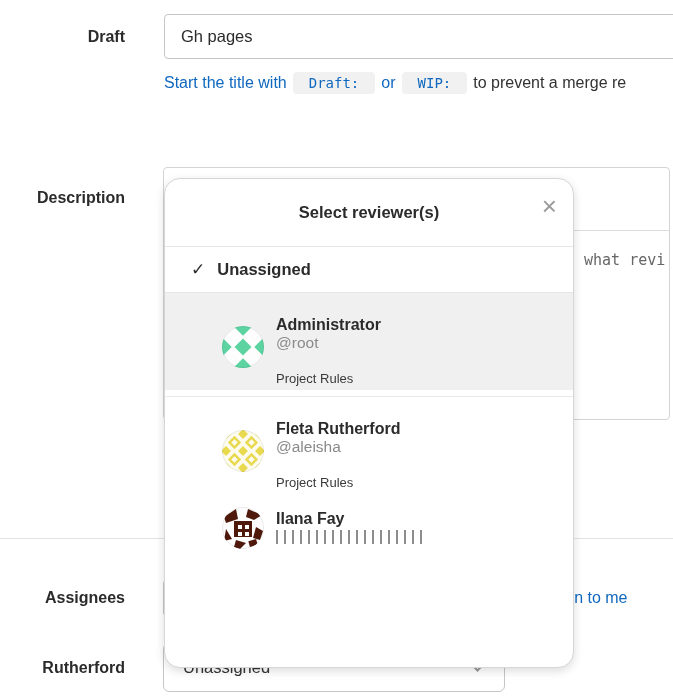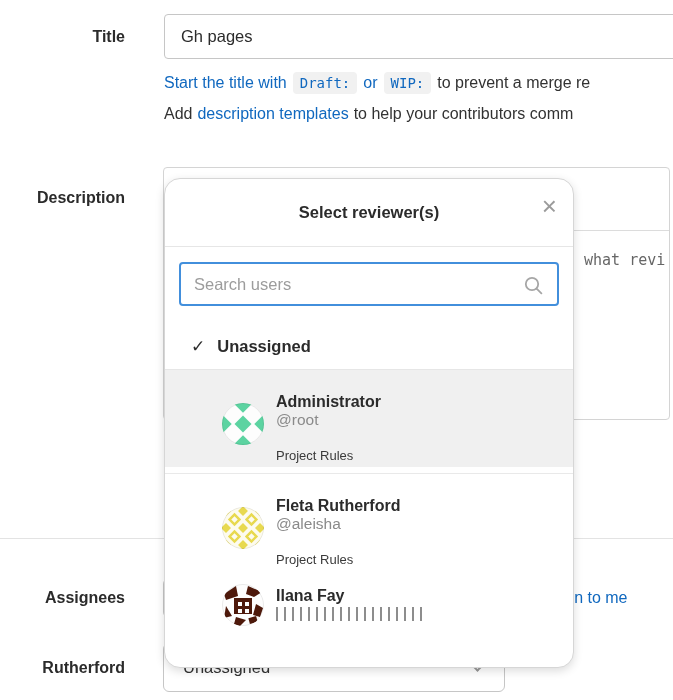--- a/index.html
+++ b/index.html
@@ -20,21 +20,21 @@
   
   .field-label{position:absolute;left:0;width:125px;text-align:right;font-size:16px;font-weight:700;color:#2b2b2b;white-space:nowrap;}
 
   
   .title-input{position:absolute;left:164px;top:14px;width:560px;height:45px;border:1px solid var(--border);border-radius:4px;background:#fff;font-family:"Liberation Sans","DejaVu Sans",sans-serif;font-size:16.5px;color:#2b2b2b;padding:0 16px;outline:none;}
 
   
   .help-line{position:absolute;left:164px;white-space:nowrap;font-size:16px;display:flex;align-items:center;}
   .help-line .lnk{color:var(--link);}
   .help-line .dark{color:#323232;}
-  .code-chip{font-family:"DejaVu Sans Mono","Liberation Mono",monospace;font-size:14px;color:var(--link);background:#f1f1f1;border-radius:4px;padding:3px 7px;margin:0 6px;}
+  .code-chip{font-family:"DejaVu Sans Mono","Liberation Mono",monospace;font-size:14px;color:var(--link);background:#f1f1f1;border-radius:4px;padding:3px 16px;margin:0 6px;}
   .sp{width:5px;display:inline-block;}
 
   
   .desc-editor{position:absolute;left:163px;top:167px;width:507px;height:253px;border:1px solid #d4d4d4;border-radius:4px;background:#fff;}
   .desc-toolbar{height:63px;border-bottom:1px solid #dcdcdc;}
   .desc-snippet{position:absolute;left:420px;top:83px;font-family:"DejaVu Sans Mono","Liberation Mono",monospace;font-size:15px;color:#666;white-space:nowrap;text-align:center;}
 
   
   .hr{position:absolute;left:0;top:538px;width:673px;height:1px;background:#e3e3e3;}
 
@@ -68,38 +68,31 @@
   .u-org{font-size:13px;color:#3a3a3a;line-height:17px;margin-top:18px;}
   .dd-row.third{height:97px;}
   .dd-row.third .avatar{top:20px;}
   .letter-tops{width:150px;height:14px;margin-top:3px;background:repeating-linear-gradient(90deg,#8d8d8d 0 2px,transparent 2px 8px);}
 </style>
 </head>
 <body>
 
 <div class="canvas">
 
-  <div class="field-label" style="top:28px;">Title</div>
+  <div class="field-label" style="top:28px;">Draft</div>
   <input class="title-input" type="text" value="Gh pages" style="">
 
   <div class="help-line" style="top:72px;">
     <span class="lnk">Start the title with</span>
     <span class="code-chip">Draft:</span>
     <span class="lnk">or</span>
     <span class="code-chip">WIP:</span>
     <span class="dark">to prevent a merge re</span>
   </div>
 
-  <div class="help-line" style="top:105px;">
-    <span class="dark">Add</span>
-    <span class="sp"></span>
-    <span class="lnk">description templates</span>
-    <span class="sp"></span>
-    <span class="dark">to help your contributors comm</span>
-  </div>
 
   <div class="field-label" style="top:189px;">Description</div>
   <div class="desc-editor">
     <div class="desc-toolbar"></div>
     <div class="desc-snippet">what revi</div>
   </div>
 
   <div class="hr"></div>
 
   <div class="field-label" style="top:589px;">Assignees</div>
@@ -112,31 +105,20 @@
     <span class="chev"></span>
   </div>
 
   <div class="dd-panel">
 
     <div class="dd-header">
       <span class="dd-title">Select reviewer(s)</span>
       <span class="dd-close">×</span>
     </div>
 
-    <div class="dd-search-wrap">
-      <div class="dd-search-box">
-        <input class="dd-search-input" type="text" placeholder="Search users" style="">
-        <span class="dd-search-icon">
-          <svg width="22" height="22" viewBox="0 0 22 22">
-            <circle cx="9" cy="9" r="6.2" fill="none" stroke="#a6a6a6" stroke-width="1.8"></circle>
-            <line x1="13.6" y1="13.6" x2="18.4" y2="18.4" stroke="#a6a6a6" stroke-width="1.8" stroke-linecap="round"></line>
-          </svg>
-        </span>
-      </div>
-    </div>
 
     <div class="dd-unassigned">
       <span class="dd-check">✓</span>
       <span class="dd-unassigned-label">Unassigned</span>
     </div>
 
     <div class="dd-row selected">
       <span class="avatar" style="color: rgb(92, 211, 161);">
         <svg width="42" height="42" viewBox="0 0 42 42">
           <defs>

